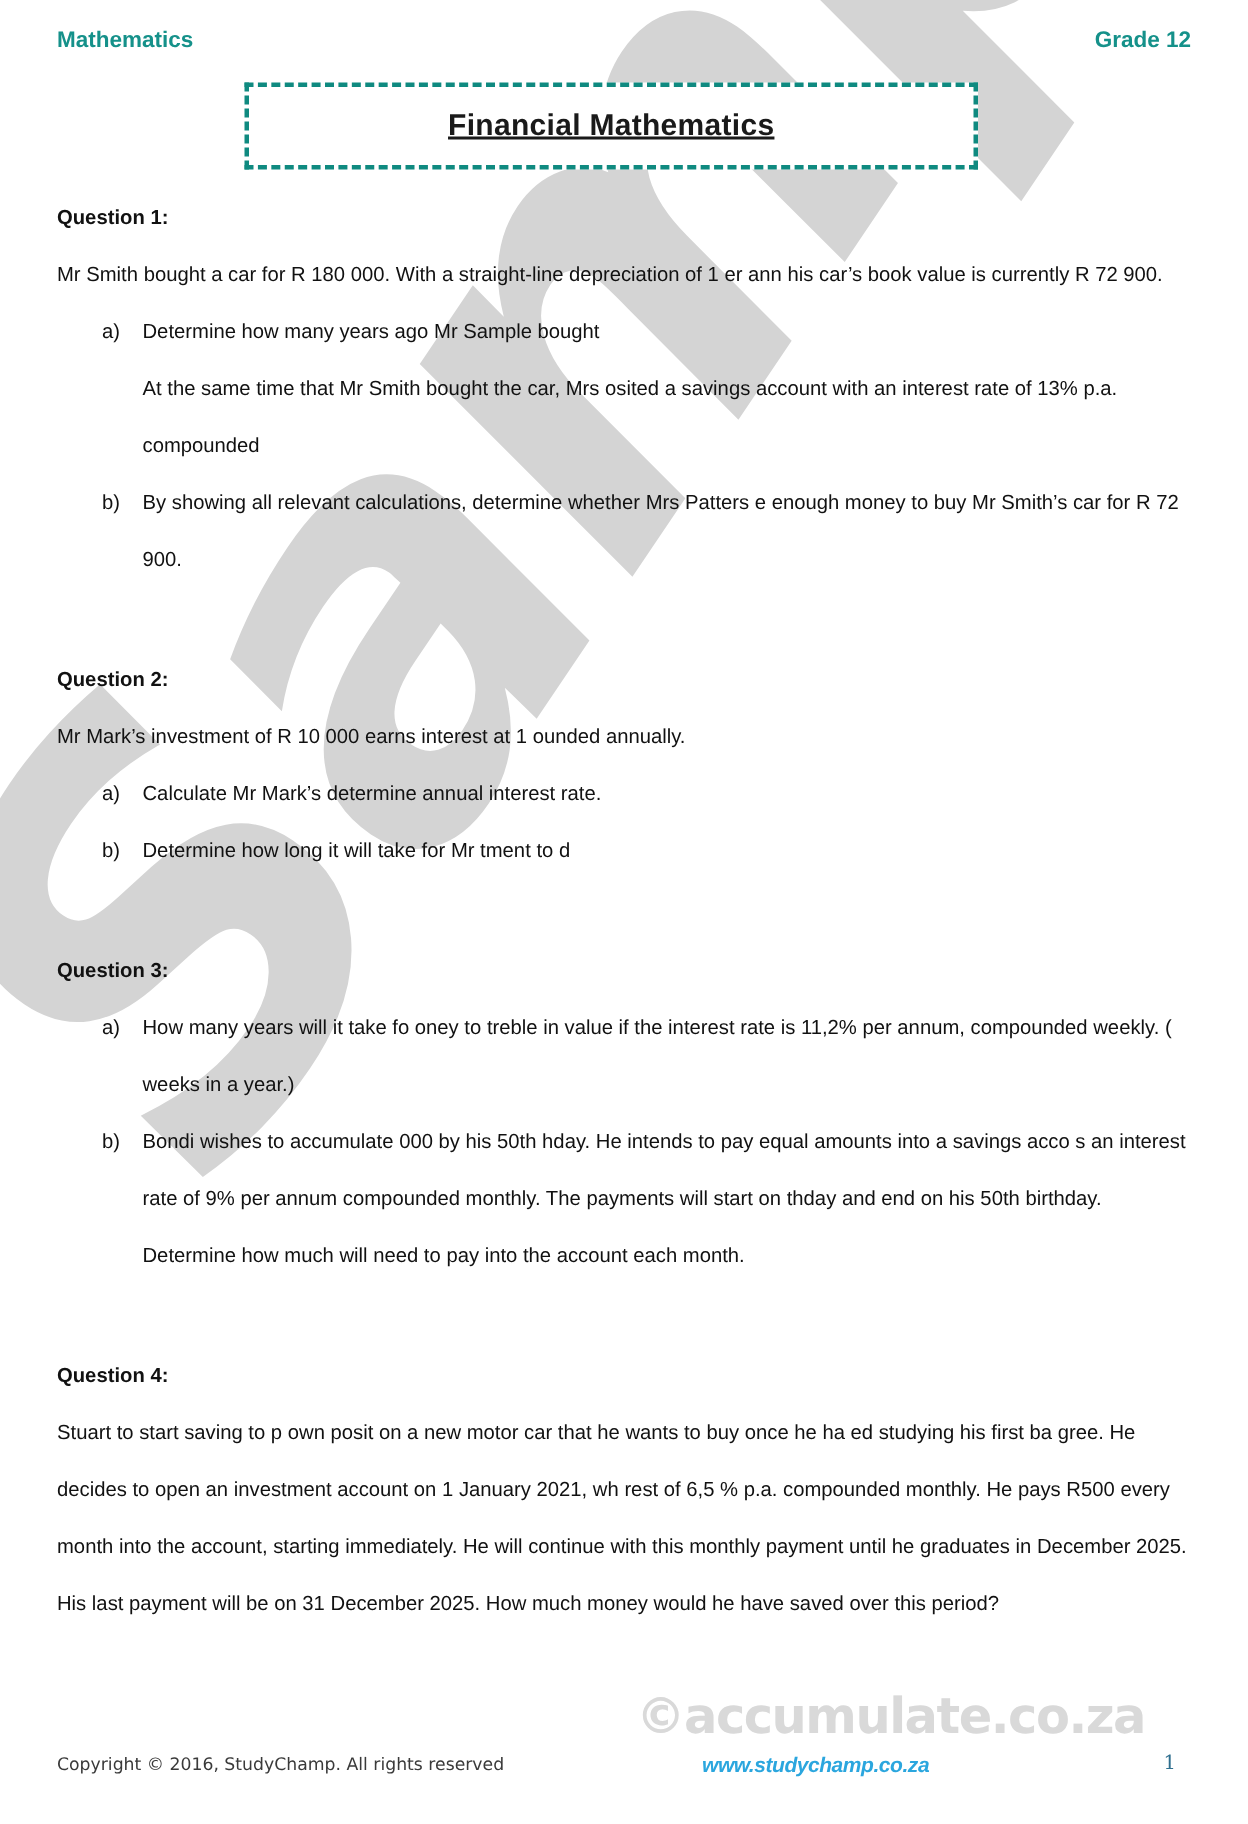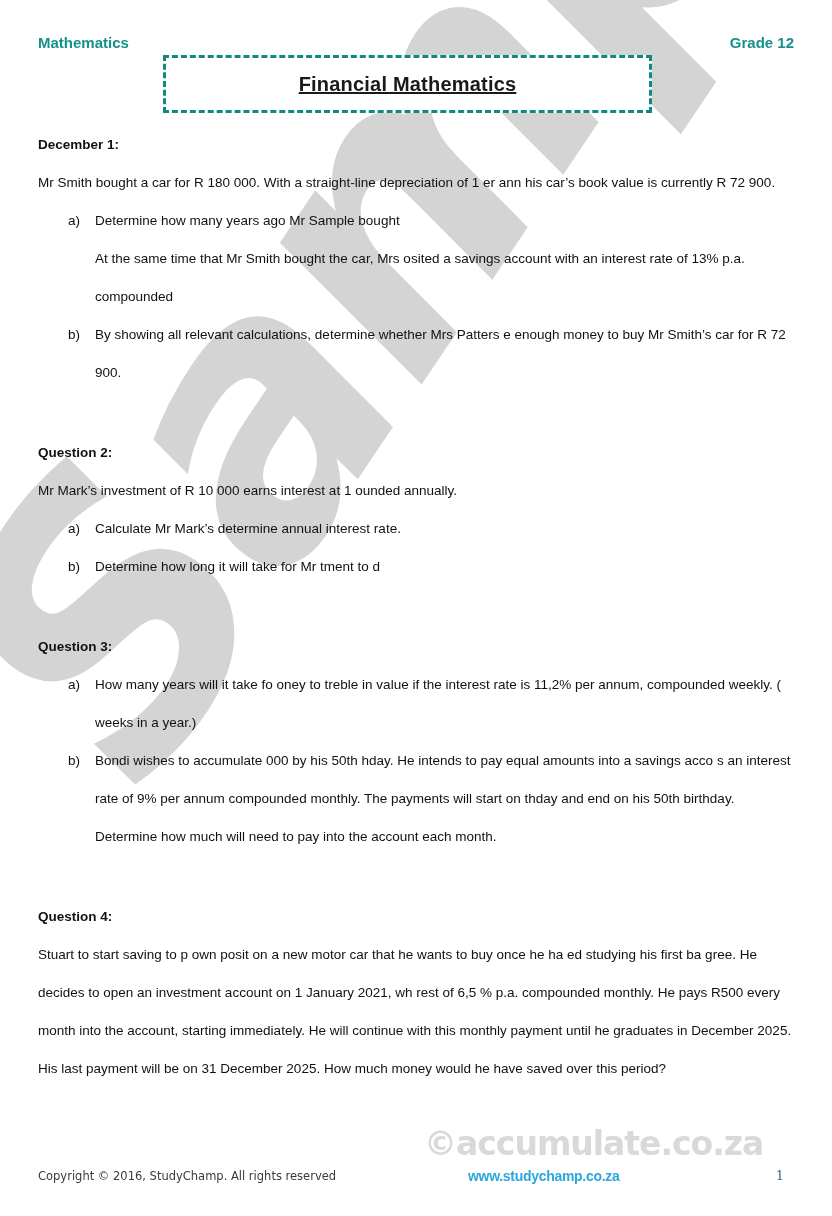--- a/index.html
+++ b/index.html
@@ -44,21 +44,20 @@
     white-space: nowrap;
     letter-spacing: -8px;
   }
 
   
   #header {
     position: absolute;
     left: 0; top: 0;
     width: 832px;
     z-index: 10;
-    margin-top: 16px;
   }
   .hdr-row {
     position: relative;
     height: 44px;
   }
   .hdr-subject {
     position: absolute;
     left: 38px;
     top: 18px;
     font-size: 15px;
@@ -167,20 +166,21 @@
     font-family: "DejaVu Sans", sans-serif;
     font-size: 11.5px;
     color: #3a3a3a;
   }
   .foot-site {
     position: absolute;
     left: 468px;
     top: 8px;
     font-size: 14px;
     font-weight: 700;
+    font-style: italic;
     color: #2ba6de;
     letter-spacing: -0.3px;
   }
   .foot-page {
     position: absolute;
     right: 48px;
     top: 8px;
     font-family: "DejaVu Serif", serif;
     font-size: 13px;
     color: #2f6f8f;
@@ -214,21 +214,21 @@
     </div>
   </div>
 
   <div id="title-box">
     <div class="title-text">Financial Mathematics</div>
   </div>
 
   <div id="body">
 
     <div class="qblock">
-      <div class="q-heading">December 1:</div>
+      <div class="q-heading">Question 1:</div>
       <div class="para">Mr Smith bought a car for R 180 000. With a straight-line depreciation of 1      er ann      his car’s book value is currently R 72 900.</div>
       <ul class="items">
         <li>
           <span class="marker">a)</span>
           <span class="sub-para">Determine how many years ago Mr Sample bought</span>
           <span class="sub-para">At the same time that Mr Smith bought the car, Mrs             osited                a savings account with an interest rate of 13% p.a. compounded</span>
         </li>
         <li>
           <span class="marker">b)</span>
           <span class="sub-para">By showing all relevant calculations, determine whether Mrs Patters             e enough money to buy Mr Smith’s car for R 72 900.</span>

